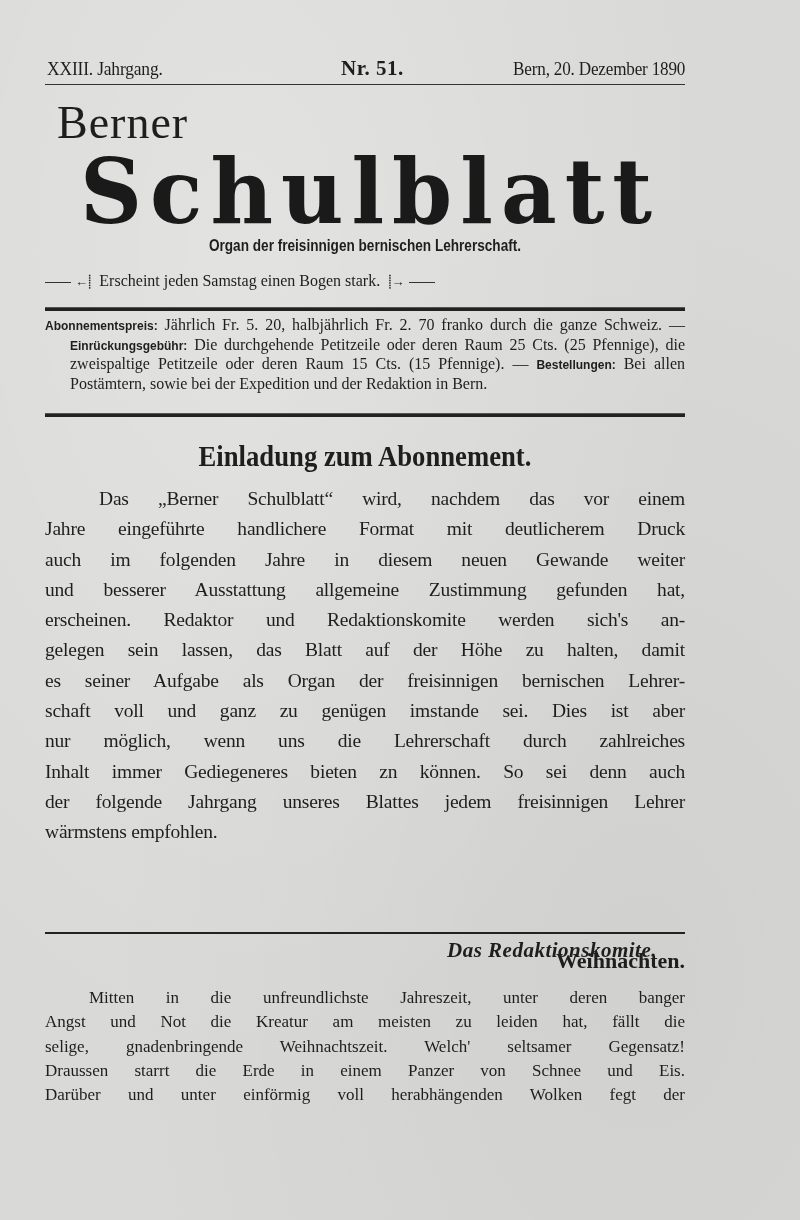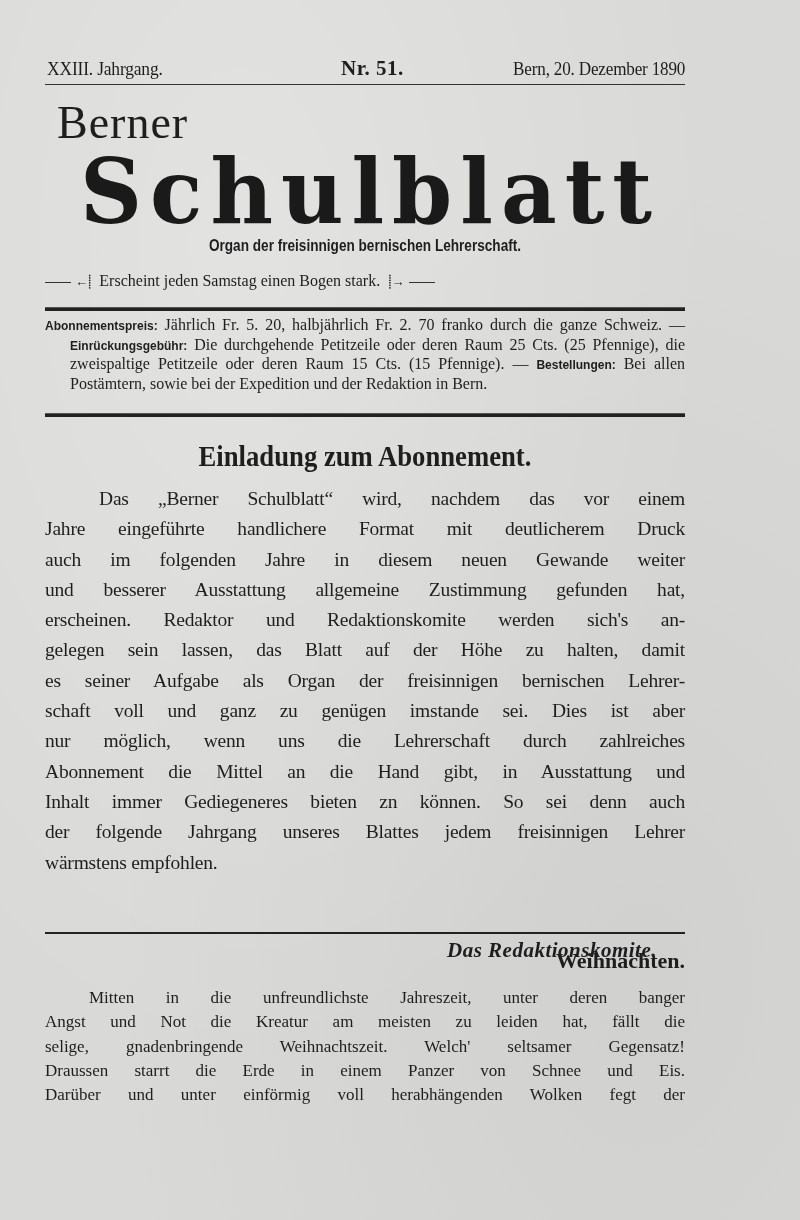--- a/index.html
+++ b/index.html
@@ -242,21 +242,20 @@
   <div class="body1">
     <span class="justify-line">Das „Berner Schulblatt“ wird, nachdem das vor einem</span>
     <span class="justify-line" style="text-indent:0">Jahre eingeführte handlichere Format mit deutlicherem Druck</span>
     <span class="justify-line" style="text-indent:0">auch im folgenden Jahre in diesem neuen Gewande weiter</span>
     <span class="justify-line" style="text-indent:0">und besserer Ausstattung allgemeine Zustimmung gefunden hat,</span>
     <span class="justify-line" style="text-indent:0">erscheinen. Redaktor und Redaktionskomite werden sich's an-</span>
     <span class="justify-line" style="text-indent:0">gelegen sein lassen, das Blatt auf der Höhe zu halten, damit</span>
     <span class="justify-line" style="text-indent:0">es seiner Aufgabe als Organ der freisinnigen bernischen Lehrer-</span>
     <span class="justify-line" style="text-indent:0">schaft voll und ganz zu genügen imstande sei. Dies ist aber</span>
     <span class="justify-line" style="text-indent:0">nur möglich, wenn uns die Lehrerschaft durch zahlreiches</span>
-    <span class="justify-line" style="text-indent:0">Abonnement die Mittel an die Hand gibt, in Ausstattung und</span>
     <span class="justify-line" style="text-indent:0">Inhalt immer Gediegeneres bieten zn können. So sei denn auch</span>
     <span class="justify-line" style="text-indent:0">der folgende Jahrgang unseres Blattes jedem freisinnigen Lehrer</span>
     <span class="last-line" style="text-indent:0">wärmstens empfohlen.</span>
   </div>
 
   <div class="signature">Das Redaktionskomite.</div>
 
   <div class="rule-thin" style="top:932px; height:2px; background:#222;"></div>
 
   <div class="headline2">Weihnachten.</div>

